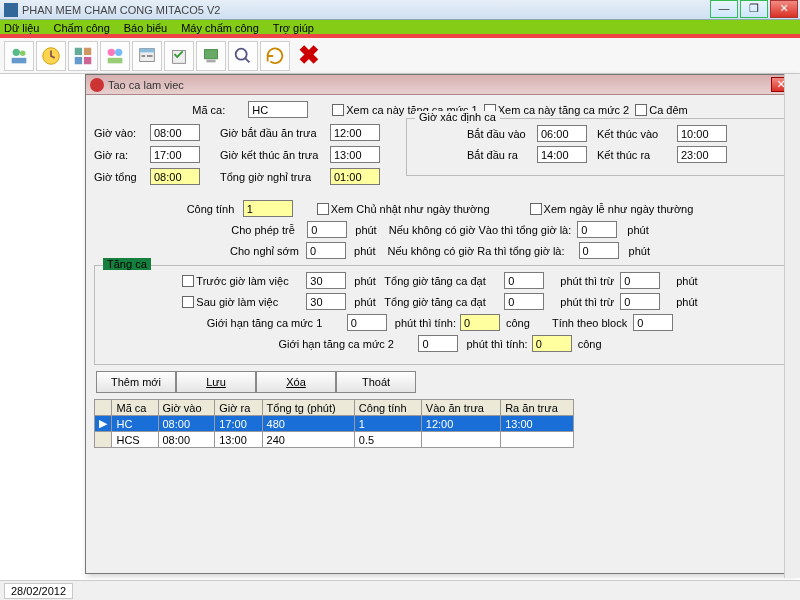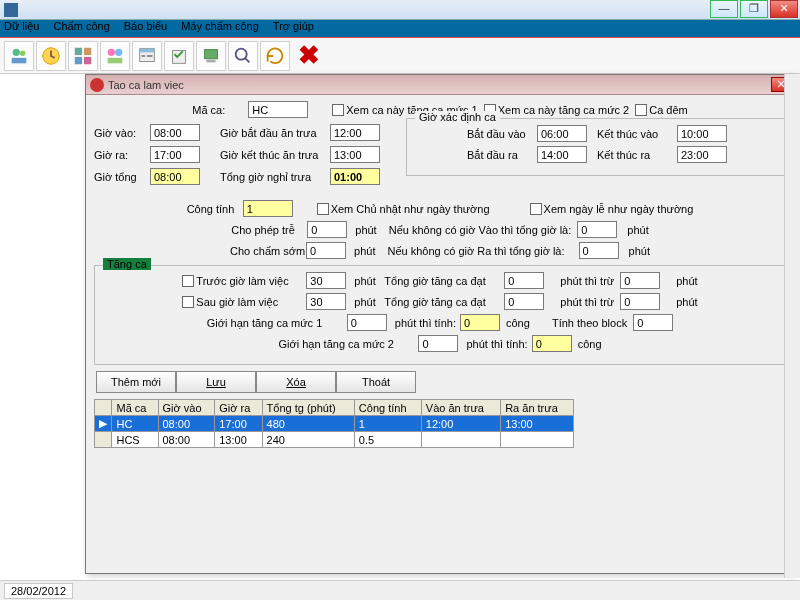--- a/index.html
+++ b/index.html
@@ -3,21 +3,21 @@
 <meta charset="utf-8">
 <style>
   * { box-sizing: border-box; font-family: Tahoma, Arial, sans-serif; font-size: 11px; }
   body { margin: 0; padding: 0; background: #fff; width: 800px; height: 600px; overflow: hidden; position: relative; }
   
   .outer-title { height: 20px; background: linear-gradient(#e6eef7,#cfe0f2); border-bottom:1px solid #8aa; display:flex; align-items:center; padding:0 4px; color:#444; position:relative; }
   .outer-title .winbtns { position:absolute; right:2px; top:0; display:flex; }
   .winbtn { width:28px; height:18px; border:1px solid #3b5; margin-left:2px; background:linear-gradient(#eaf6ff,#cde6fb); text-align:center; line-height:14px; font-size:11px; color:#333;}
   .winbtn.close { background:linear-gradient(#f28b82,#d93025); color:#fff; border-color:#a33; }
   
-  .menubar { height: 18px; background: #0369a1; border-bottom:1px solid #ef4444; display:flex; align-items:flex-start; padding-left:4px; }
+  .menubar { height: 18px; background: #84cc16; border-bottom:4px solid #ef4444; display:flex; align-items:flex-end; padding-left:4px; }
   .menubar span { margin-right: 14px; }
   
   .toolbar { height: 36px; background:#f7f7f7; border-bottom:1px solid #ccc; display:flex; align-items:center; padding-left:4px; gap:2px;}
   .toolbtn { width:30px; height:30px; border:1px solid #d0d0d0; background:#fdfdfd; display:flex; align-items:center; justify-content:center; }
   .toolbtn svg { width:22px; height:22px; }
   .xbtn { color:#c00; font-size:26px; font-weight:bold; margin-left:6px; }
   
   .sheet { position:absolute; left:0; right:0; top:74px; bottom:22px; background:#fff;}
   .dialog { position:absolute; left:85px; top:0; width:710px; height:500px; background:#f0f0f0; border:1px solid #777; box-shadow:2px 2px 6px rgba(0,0,0,0.2);}
   .dlg-title { height:20px; background: linear-gradient(#d6b0b0,#e8d0d0); border-bottom:1px solid #a88; display:flex; align-items:center; padding:0 4px; color:#333; position:relative;}
@@ -45,20 +45,21 @@
   .status { position:absolute; left:0; right:0; bottom:0; height:20px; background:#f0f0f0; border-top:1px solid #ccc; display:flex; align-items:center; padding:0 4px; }
   .status .cell { border:1px solid #c8c8c8; padding:1px 6px; background:#fff; margin-right:6px;}
   
   .rscroll { position:absolute; right:0; top:74px; bottom:22px; width:16px; background:#eee; border-left:1px solid #ccc;}
 </style>
 </head>
 <body>
 
 <div class="outer-title">
   <span style="width:14px;height:14px;background:#369;margin-right:4px;display:inline-block;"></span>
+  <span>PHAN MEM CHAM CONG MITACO5 V2</span>
   <div class="winbtns">
     <div class="winbtn">—</div>
     <div class="winbtn">❐</div>
     <div class="winbtn close">✕</div>
   </div>
 </div>
 
 <div class="menubar">
   <span>Dữ liệu</span>
   <span>Chấm công</span>
@@ -167,21 +168,21 @@
         <input class="inp" style="width: 50px;" value="17:00">
         <span style="width:20px"></span>
         <span class="lbl" style="width:110px">Giờ kết thúc ăn trưa</span>
         <input class="inp" style="width: 50px;" value="13:00">
       </div>
       <div class="row" style="position:absolute;top:46px;left:0;">
         <span class="lbl" style="width:56px">Giờ tổng</span>
         <input class="inp inpy" style="width: 50px;" value="08:00">
         <span style="width:20px"></span>
         <span class="lbl" style="width:110px">Tổng giờ nghỉ trưa</span>
-        <input class="inp inpy" style="width: 50px; font-weight: bold;" value="01:00">
+        <input class="inp inpy" style="width: 50px;" value="01:00">
       </div>
 
       <div class="framebox" style="left:312px; top:-4px; width:382px; height:58px;">
         <span class="legend">Giờ xác định ca</span>
         <div class="row">
           <span class="lbl" style="width:70px">Bắt đầu vào</span>
           <input class="inp" style="width: 50px;" value="06:00">
           <span style="width:10px"></span>
           <span class="lbl" style="width:80px">Kết thúc vào</span>
           <input class="inp" style="width: 50px;" value="10:00">
@@ -213,21 +214,21 @@
       <span style="width:8px"></span>
       <span class="lbl">phút</span>
       <span style="width:12px"></span>
       <span class="lbl">Nếu không có giờ Vào thì tổng giờ là:</span>
       <span style="width:6px"></span>
       <input class="inp" style="width: 40px;" value="0">
       <span style="width:10px"></span>
       <span class="lbl">phút</span>
     </div>
     <div class="row">
-      <span class="lbl" style="width:76px">Cho chấm sớm</span>
+      <span class="lbl" style="width:76px">Cho nghỉ sớm</span>
       <input class="inp" style="width: 40px;" value="0">
       <span style="width:8px"></span>
       <span class="lbl">phút</span>
       <span style="width:12px"></span>
       <span class="lbl">Nếu không có giờ Ra thì tổng giờ là:</span>
       <span style="width:14px"></span>
       <input class="inp" style="width: 40px;" value="0">
       <span style="width:10px"></span>
       <span class="lbl">phút</span>
     </div>

